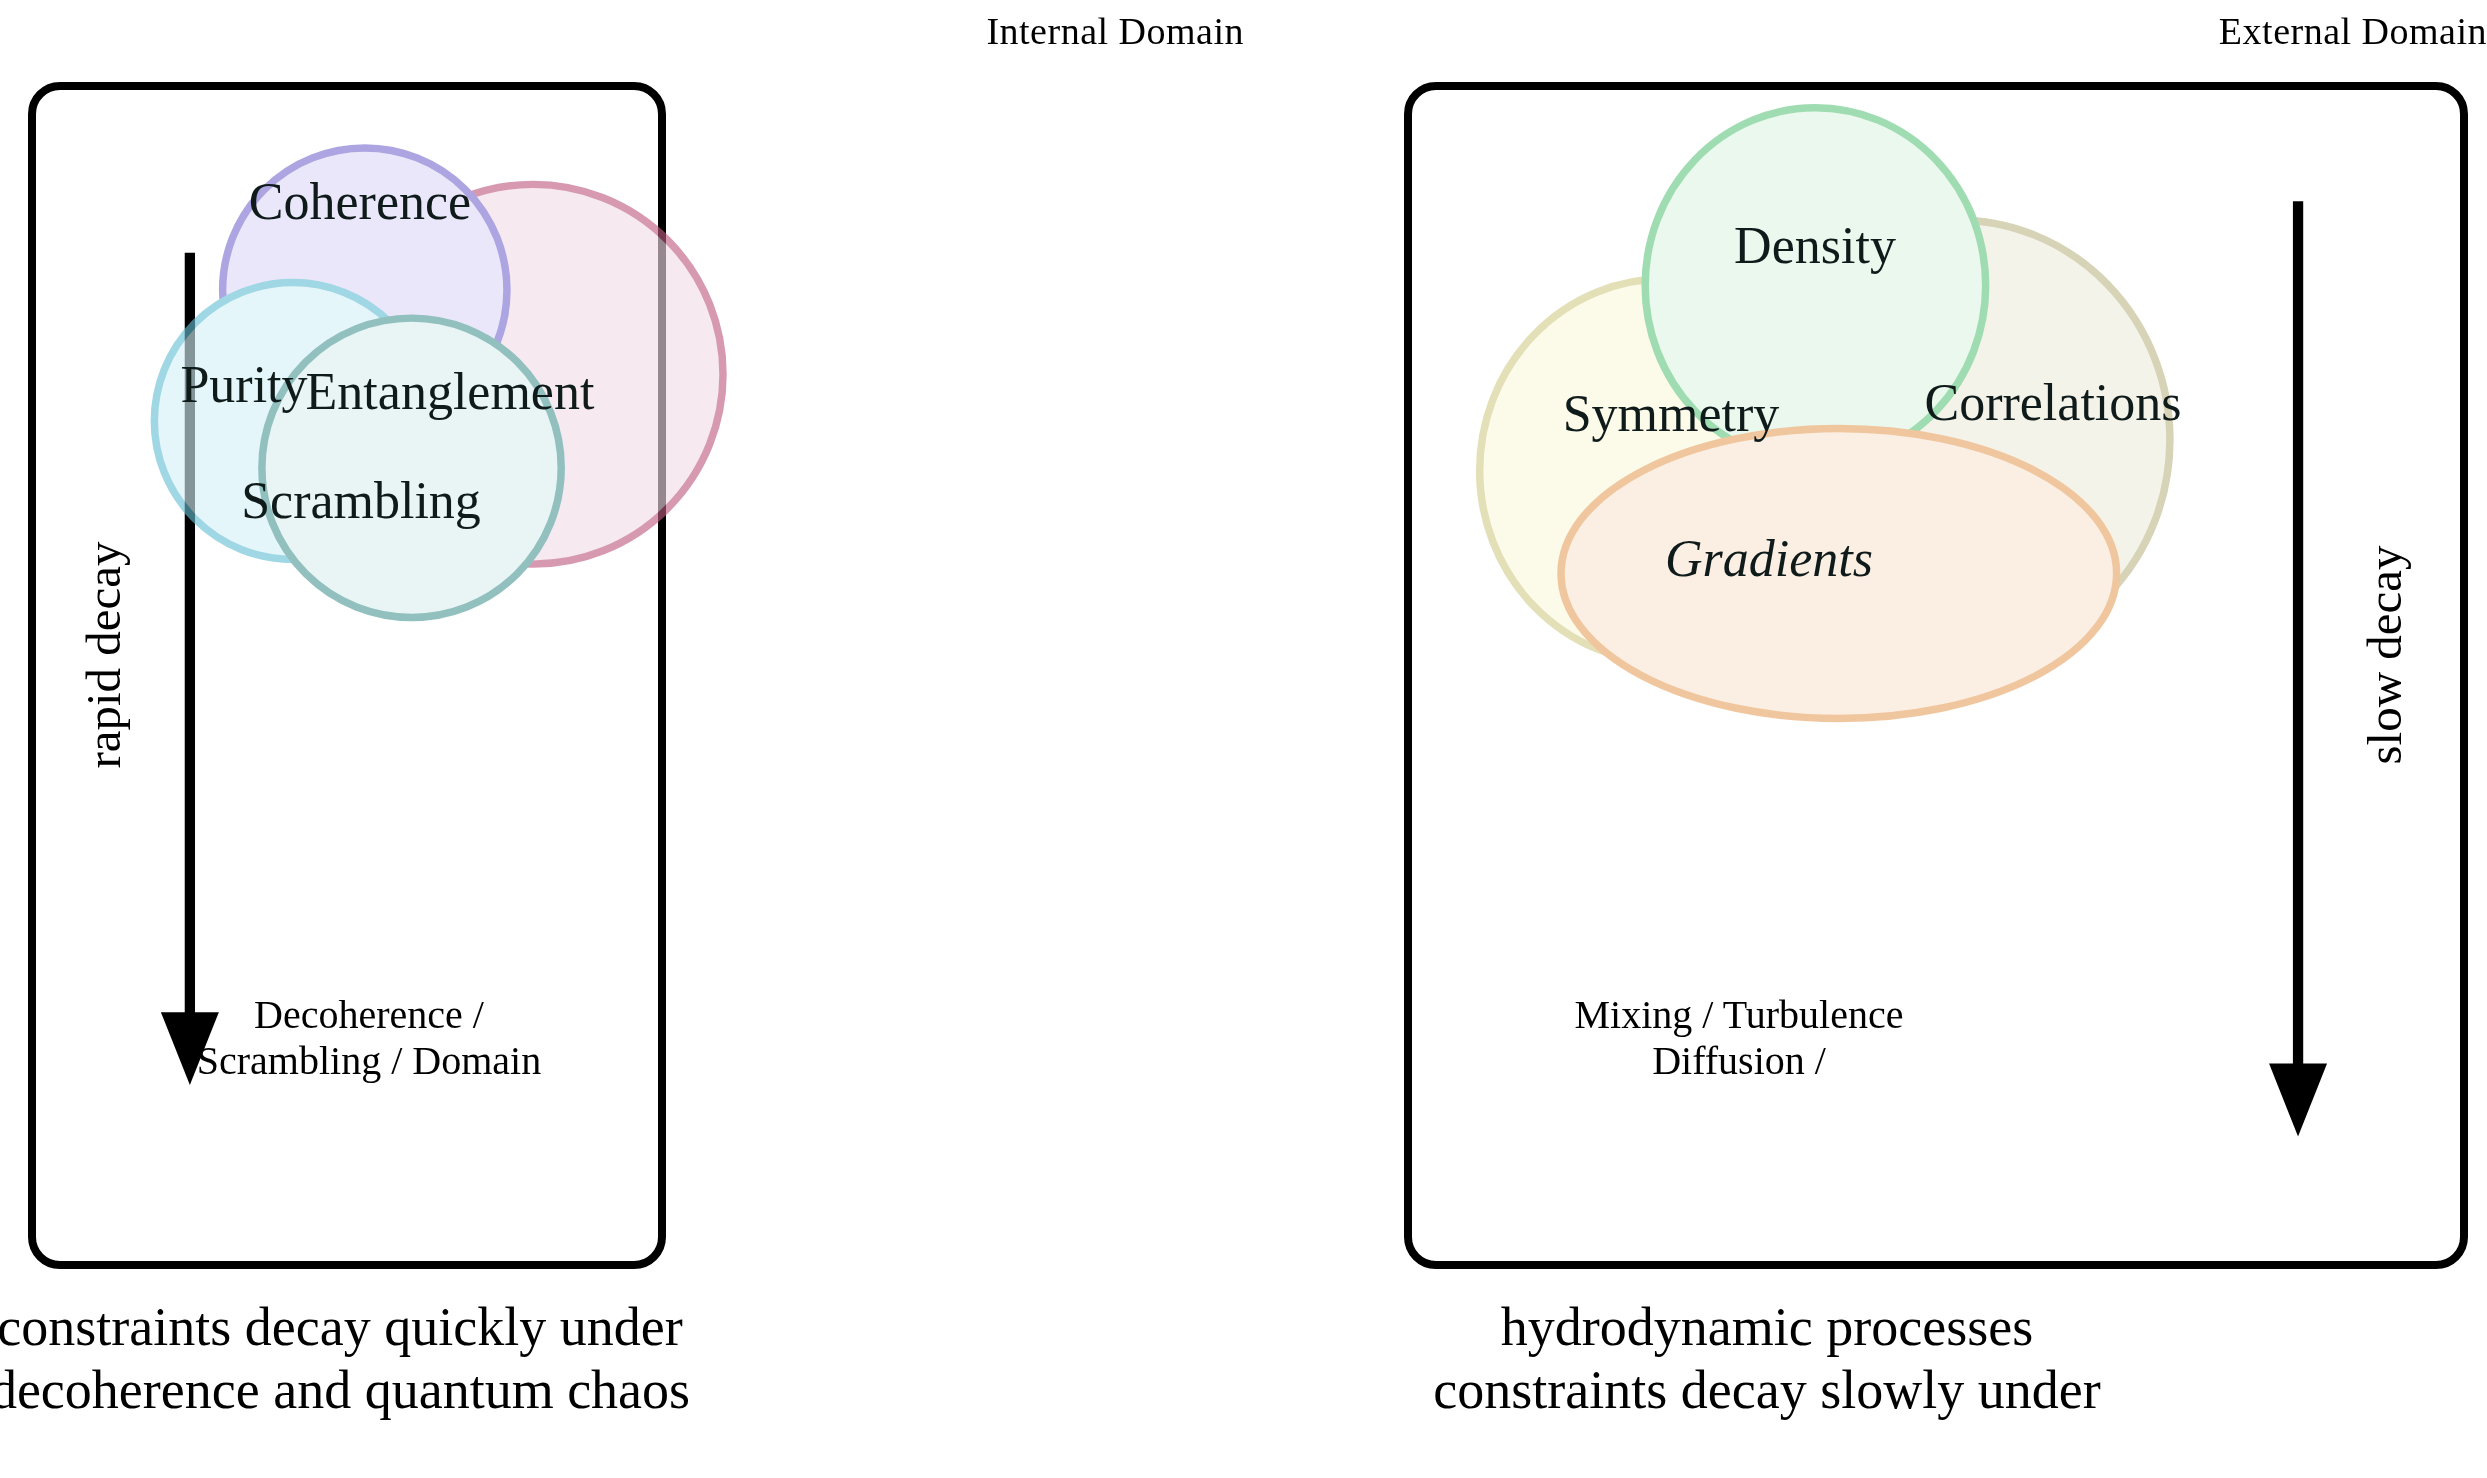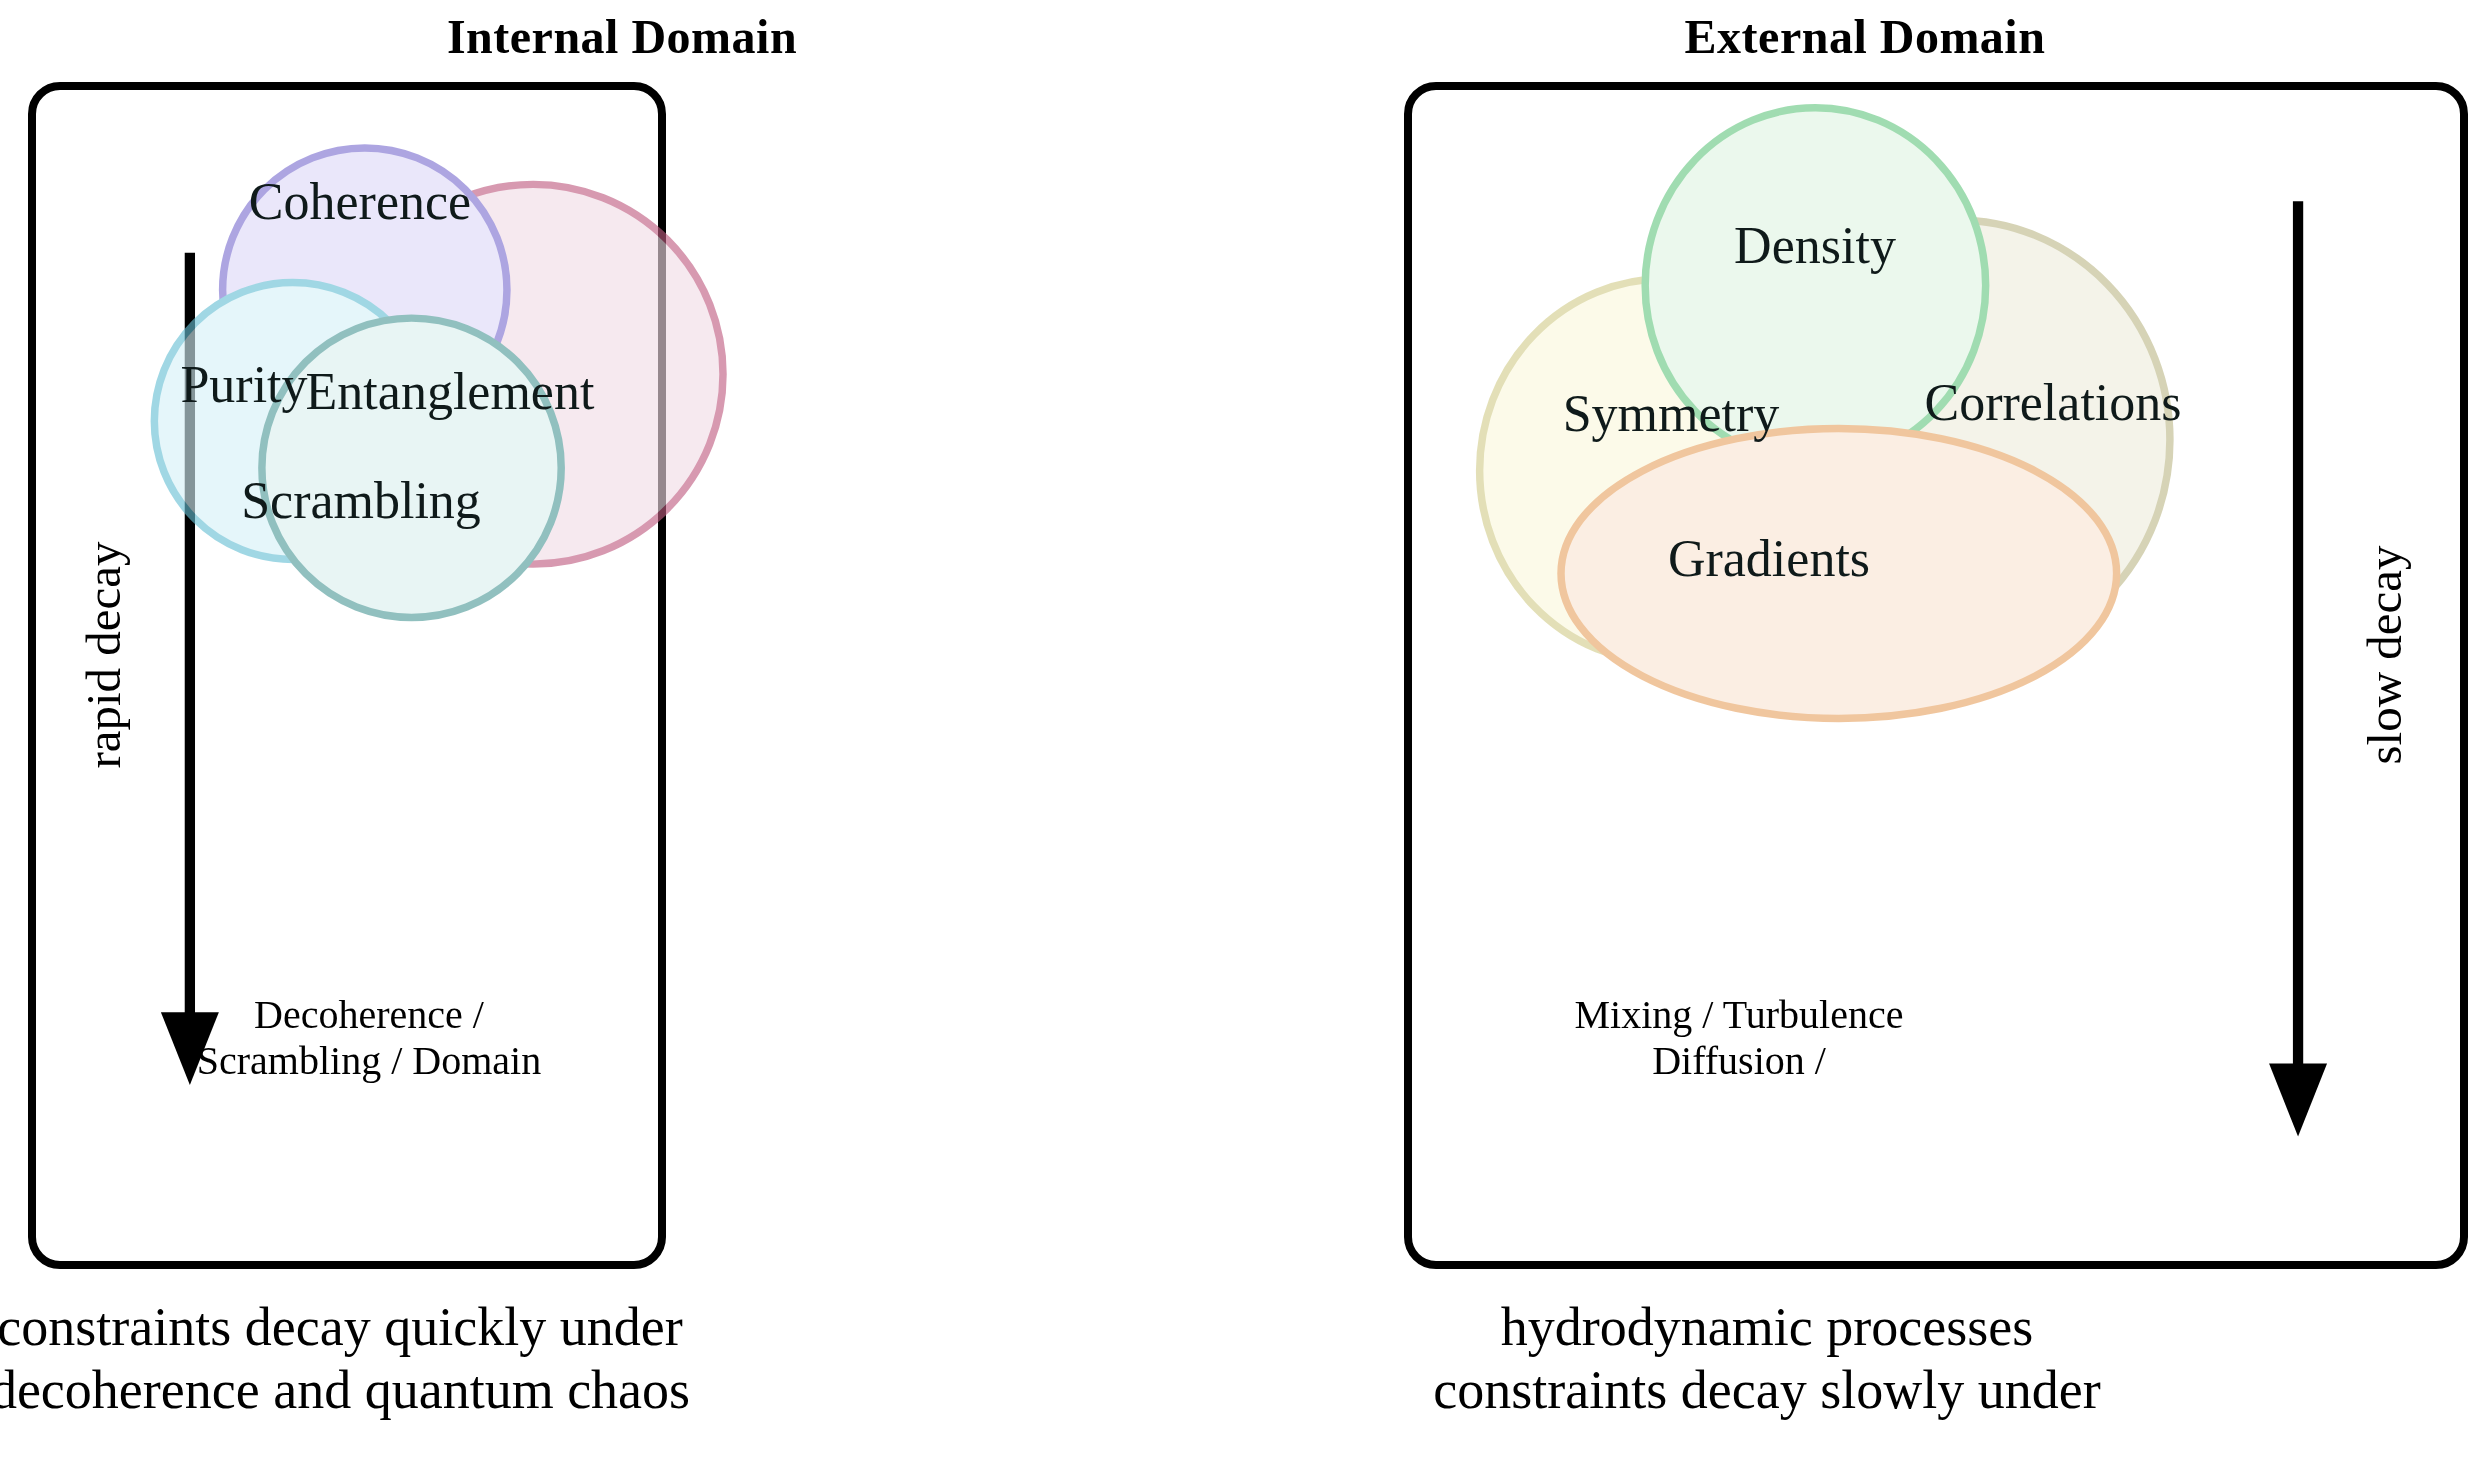--- a/index.html
+++ b/index.html
@@ -1,21 +1,21 @@
 <!DOCTYPE html>
 <html style="font-size:15px"><head>
 <meta charset="utf-8">
 <style>
   html,body{margin:0;padding:0;background:#ffffff;}
   body{width:2487px;height:1479px;overflow:hidden;font-family:"Liberation Serif","DejaVu Serif",serif;color:#000;}
   .stage{position:relative;width:2487px;height:1479px;}
   .panel{position:absolute;}
   .panel-title{
-    position:absolute;width:100%;text-align:center;top:0;
-    font-weight:bold;font-size:48px;letter-spacing:0.5px;
+    position:absolute;width:100%;text-align:right;top:0;
+    font-weight:normal;font-size:38px;letter-spacing:0.5px;
     font-family:"Liberation Serif","DejaVu Serif",serif;
   }
   .panel-box{
     position:absolute;border:8.4px solid #000;border-radius:32px;background:transparent;
   }
   .venn{position:absolute;left:0;top:0;width:100%;height:100%;}
   .venn-label{
     position:absolute;transform:translate(-50%,-50%);
     font-size:52px;white-space:nowrap;color:#0f1a1a;
     font-family:"Liberation Serif","DejaVu Serif",serif;
@@ -105,21 +105,21 @@
 
         <ellipse cx="612" cy="305" rx="182" ry="190" fill="#dff5e3" stroke="#67c882" stroke-width="8"></ellipse>
 
         <ellipse cx="637" cy="613" rx="297" ry="155" fill="#fae4d2" stroke="#e8a463" stroke-width="8"></ellipse>
       </g>
     </svg>
 
     <div class="venn-label" style="left:572px;top:245px;">Density</div>
     <div class="venn-label" style="left:810px;top:402px;">Correlations</div>
     <div class="venn-label" style="left:428px;top:413px;">Symmetry</div>
-    <div class="venn-label" style="left:526px;top:558px;">Gradients</div>
+    <div class="venn-label" style="left:526px;top:558px;font-style:italic;">Gradients</div>
 
     <div class="panel-foot" style="left:496px;top:992px;width:711px;">
       <div>Mixing / Turbulence</div>
       <div>Diffusion /</div>
     </div>
 
     <div class="caption" style="left:524px;top:1296px;width:767px;">
       <div>hydrodynamic processes</div>
       <div>constraints decay slowly under</div>
     </div>

